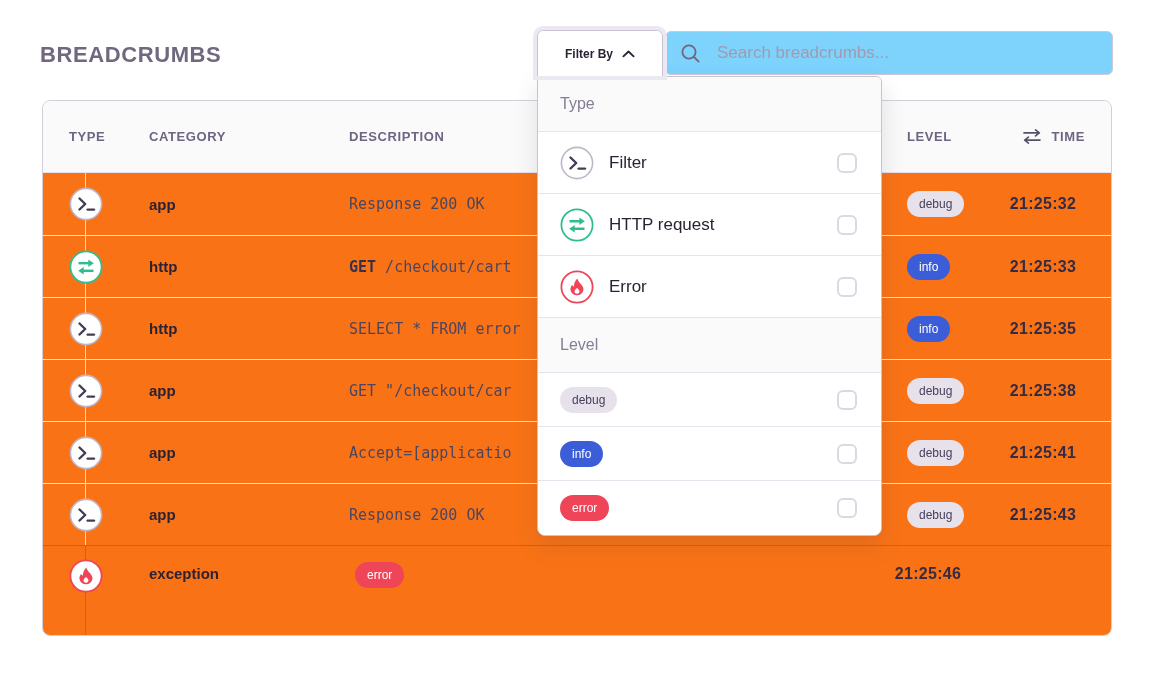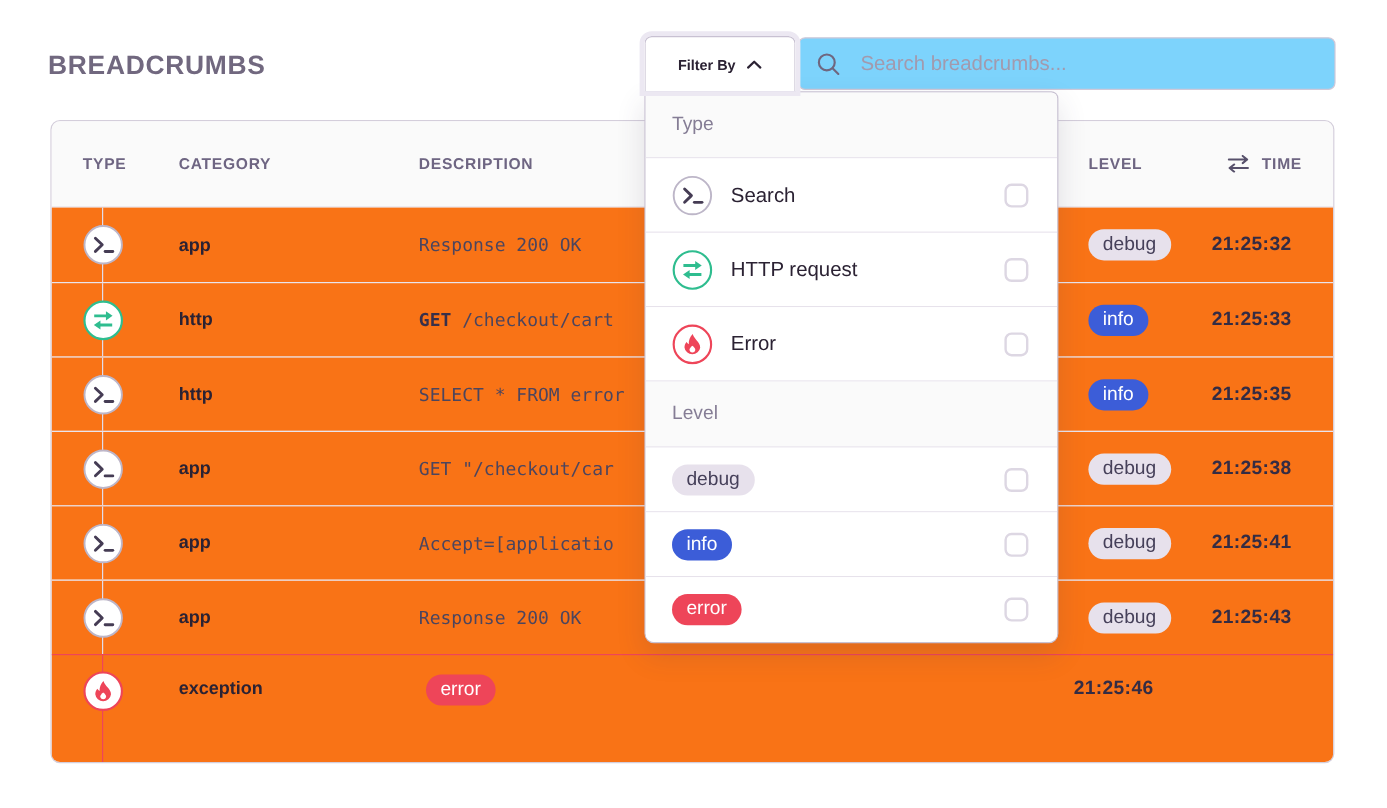--- a/index.html
+++ b/index.html
@@ -44,21 +44,21 @@
   .cell-level{padding-left:26px;}
   .cell-time{text-align:center;padding-right:26px;font-size:16px;font-weight:700;color:#342c44;letter-spacing:.3px;}
   .row-error .cell-type{padding-top:13px;}
   .row-error .cell-category{padding-top:19px;}
   .row-error .cell-desc{padding-top:10px;line-height:38px;}
   .row-error .cell-level{padding-top:16px;}
   .row-error .cell-time{padding-top:19px;}
   
   .badge{
     display:inline-flex;align-items:center;height:26px;padding:0 12px;border-radius:20px;
-    font-size:16px;font-weight:500;line-height:1;
+    font-size:12px;font-weight:500;line-height:1;
   }
   .badge-debug{background:#e7e1ec;color:#46405a;}
   .badge-info{background:#3c5dd8;color:#ffffff;}
   .badge-error{background:#ee4559;color:#ffffff;}
   
   .filter-btn{
     position:absolute;left:537px;top:30px;width:126px;height:46px;box-sizing:border-box;
     background:#fff;border:1px solid #c8c1d2;border-bottom:none;border-radius:6px 6px 0 0;
     outline:4px solid #ece8f2;display:flex;align-items:center;justify-content:center;gap:9px;
     font-size:12px;font-weight:700;color:#2b2233;z-index:40;cursor:pointer;
@@ -228,21 +228,21 @@
 </div>
 
 <div class="dropdown" id="dropdown">
     <div class="dd-section-header">Type</div>
     <div class="dd-item dd-item-type">
     <span class="crumb-icon"><svg viewBox="0 0 34 34" width="34" height="34">
           <circle cx="17" cy="17" r="15.6" fill="#ffffff" stroke="#bdb6c8" stroke-width="1.6"></circle>
           <path d="M10.5 11.5 L16.2 17 L10.5 22.5" fill="none" stroke="#453c54" stroke-width="2.4" stroke-linecap="round" stroke-linejoin="round"></path>
           <line x1="18.6" y1="22.6" x2="25" y2="22.6" stroke="#453c54" stroke-width="2.4" stroke-linecap="round"></line>
         </svg></span>
-    <span class="dd-label">Search</span>
+    <span class="dd-label">Filter</span>
 
     <span class="dd-spacer"></span>
     <span class="checkbox"></span>
   </div>
     <div class="dd-item dd-item-type">
     <span class="crumb-icon"><svg viewBox="0 0 34 34" width="34" height="34">
           <circle cx="17" cy="17" r="15.6" fill="#ffffff" stroke="#2fbd8f" stroke-width="1.8"></circle>
           <line x1="9.5" y1="13.2" x2="20" y2="13.2" stroke="#2fbd8f" stroke-width="2.4"></line>
           <path d="M19.3 9.4 L24.8 13.2 L19.3 17 Z" fill="#2fbd8f"></path>
           <line x1="14" y1="20.8" x2="24.5" y2="20.8" stroke="#2fbd8f" stroke-width="2.4"></line>

